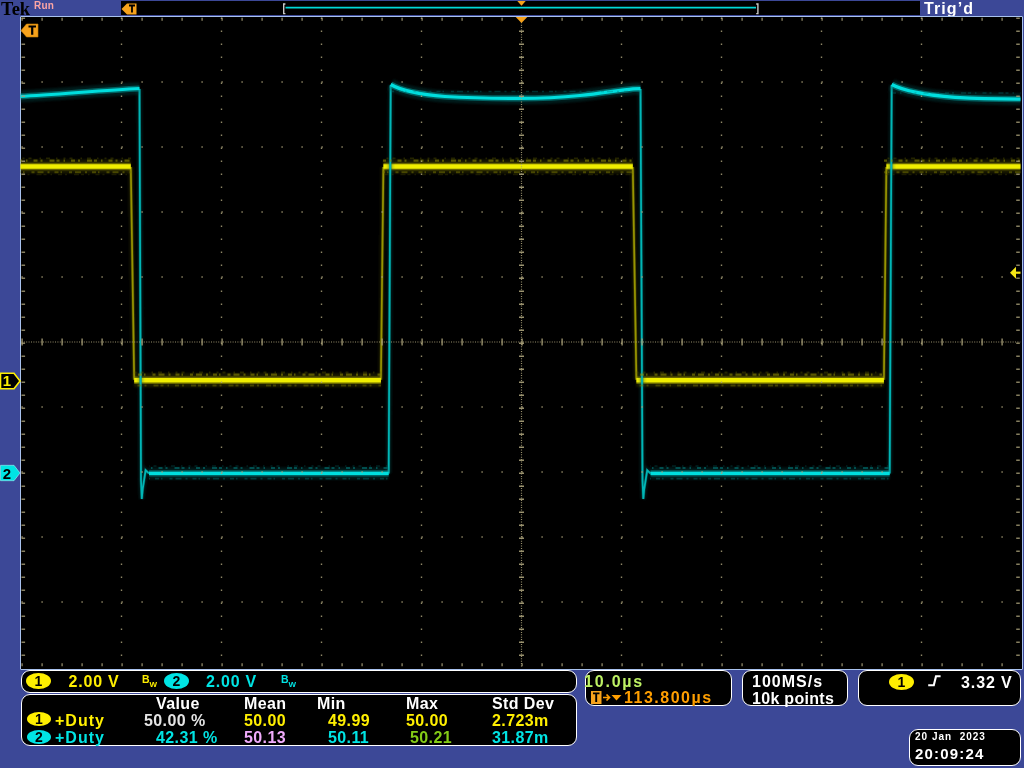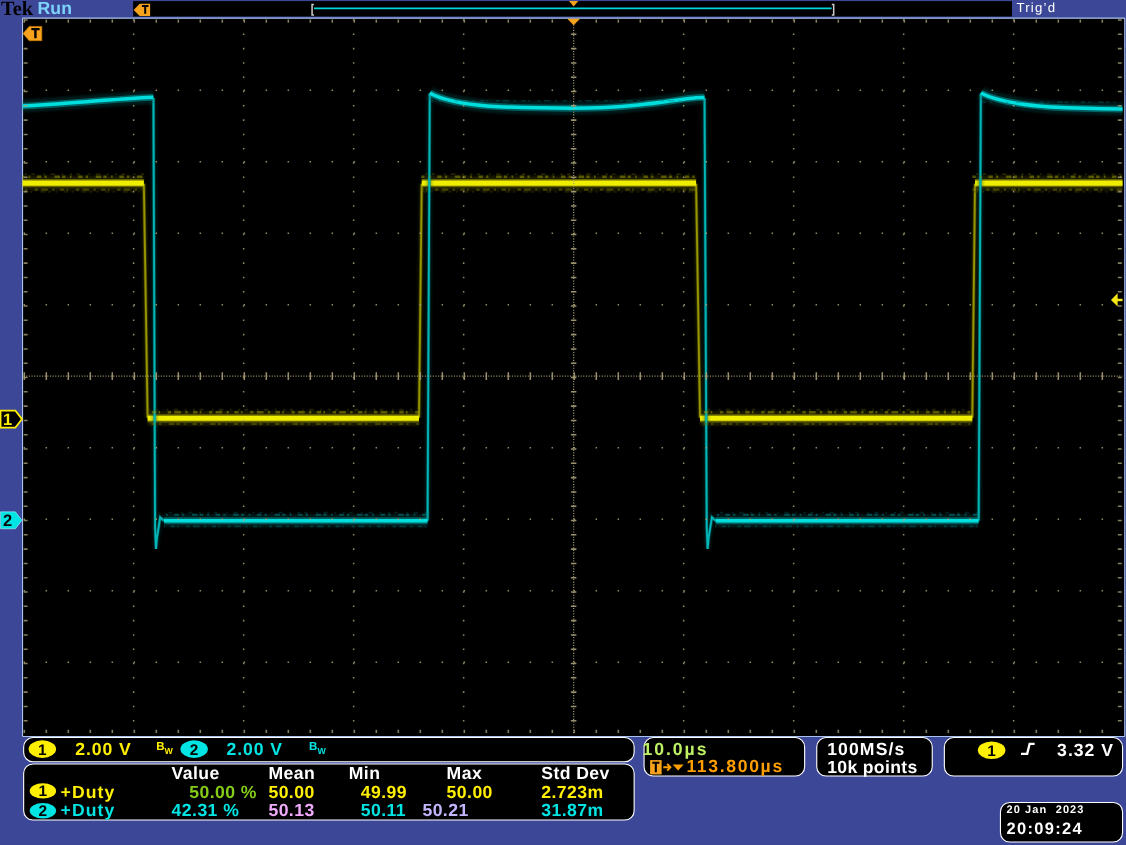--- a/index.html
+++ b/index.html
@@ -7,22 +7,22 @@
  body{font-family:"Liberation Sans",sans-serif;-webkit-font-smoothing:antialiased}
  .bx{position:absolute;background:#000;border:1.6px solid #fff;border-radius:9px;color:#fff}
  .t{position:absolute;white-space:pre;font-weight:bold;font-size:16px;letter-spacing:0.4px}
  .badge{position:absolute;width:25px;height:16px;border-radius:50%;color:#000;font-weight:bold;font-size:14px;text-align:center;line-height:16px;letter-spacing:0}
 </style></head>
 <body>
 <div class="abs" style="left:0;top:0;width:1024px;height:768px;background:#3c4897">
 
  <div class="abs" style="left:0;top:0;width:1024px;height:17px;background:#3c4897"></div>
  <div class="abs" style="left:1px;top:-1px;color:#000;font-family:'Liberation Serif',serif;font-weight:bold;font-size:18.5px;letter-spacing:0px">Tek</div>
- <div class="abs" style="left:34px;top:0px;color:#7dd3fc;font-size:16px;font-weight:bold;letter-spacing:0.2px">Run</div>
- <div class="abs" style="left:924px;top:0px;color:#fff;font-size:12px;font-weight:normal;letter-spacing:1.1px">Trig’d</div>
+ <div class="abs" style="left:34px;top:0px;color:#fca5a5;font-size:10px;font-weight:bold;letter-spacing:0.2px">Run</div>
+ <div class="abs" style="left:924px;top:0px;color:#fff;font-size:16px;font-weight:bold;letter-spacing:1.1px">Trig’d</div>
 
  <div class="abs" style="left:121px;top:1px;width:799px;height:14px;background:#000"></div>
  <svg class="abs" style="left:0;top:0" width="1024" height="17" viewBox="0 0 1024 17">
    <path d="M 121.5,9 L 127,3.5 H 136.5 V 14.5 H 127 Z" fill="#f6a21c"></path>
    <path d="M 129,5.5 H 135 M 132,5.5 V 12.5" stroke="#000" stroke-width="1.8" fill="none"></path>
    <path d="M 283,4 h 2.4 M 283,13.6 h 2.4 M 283.7,4 V 13.6" stroke="#c9c9c9" stroke-width="1.4" fill="none"></path>
    <path d="M 756.2,4 h 2.4 M 756.2,13.6 h 2.4 M 757.9,4 V 13.6" stroke="#c9c9c9" stroke-width="1.4" fill="none"></path>
    <line x1="285.5" y1="7.6" x2="756" y2="7.6" stroke="#00d8d8" stroke-width="1.6"></line>
    <path d="M 517.3,1 H 525.7 L 521.5,5.8 Z" fill="#f6a21c"></path>
  </svg>
@@ -137,32 +137,32 @@
 
  <div class="bx" style="left:21px;top:693.5px;width:556px;height:52.5px"></div>
  <div class="t" style="left:156px;top:694.5px;color:#fff">Value</div>
  <div class="t" style="left:244px;top:694.5px;color:#fff">Mean</div>
  <div class="t" style="left:317px;top:694.5px;color:#ffffff">Min</div>
  <div class="t" style="left:406px;top:694.5px;color:#fff">Max</div>
  <div class="t" style="left:492px;top:694.5px;color:#fff">Std Dev</div>
 
  <div class="badge" style="left:27px;top:712px;width:24px;height:14px;line-height:14px;background:#ffef00">1</div>
  <div class="t" style="left:55px;top:711.5px;color:#ffef00;letter-spacing:1px">+Duty</div>
- <div class="t" style="left:172px;top:711.5px;color:#84cc16">50.00 %</div>
+ <div class="t" style="left:144px;top:711.5px;color:#e5e5e5">50.00 %</div>
  <div class="t" style="left:244px;top:711.5px;color:#ffef00">50.00</div>
  <div class="t" style="left:328px;top:711.5px;color:#ffef00">49.99</div>
  <div class="t" style="left:406px;top:711.5px;color:#ffef00">50.00</div>
  <div class="t" style="left:492px;top:711.5px;color:#ffef00">2.723m</div>
 
  <div class="badge" style="left:27px;top:729.5px;width:24px;height:14px;line-height:14px;background:#00e4e4">2</div>
  <div class="t" style="left:55px;top:729px;color:#00e4e4;letter-spacing:1px">+Duty</div>
  <div class="t" style="left:156px;top:729px;color:#00e4e4">42.31 %</div>
  <div class="t" style="left:244px;top:729px;color:#f0abfc">50.13</div>
  <div class="t" style="left:328px;top:729px;color:#00e4e4">50.11</div>
- <div class="t" style="left:384px;top:729px;color:#c4b5fd">50.21</div>
+ <div class="t" style="left:410px;top:729px;color:#84cc16">50.21</div>
  <div class="t" style="left:492px;top:729px;color:#00e4e4">31.87m</div>
 
  <div class="bx" style="left:585px;top:670px;width:147px;height:36px"></div>
  <div class="t" style="left:584px;top:672.5px;color:#bef264;letter-spacing:1.8px">10.0µs</div>
  <svg class="abs" style="left:590px;top:690px" width="34" height="15" viewBox="0 0 34 15">
    <rect x="1" y="1" width="10.5" height="13" fill="#f6a21c"></rect>
    <path d="M 3,3.4 H 9.5 M 6.2,3.4 V 12" stroke="#000" stroke-width="1.9" fill="none"></path>
    <path d="M 13,7.5 H 19 M 16.5,4.5 L 19.5,7.5 L 16.5,10.5" stroke="#ff9f00" stroke-width="1.7" fill="none"></path>
    <path d="M 21.5,5 H 31.5 L 26.5,10.5 Z" fill="#ff9f00"></path>
  </svg>

